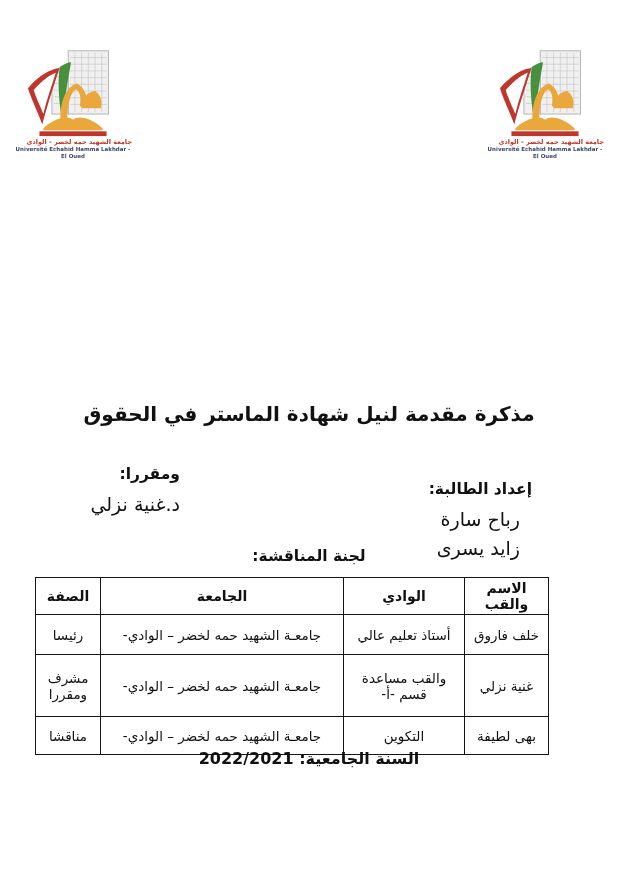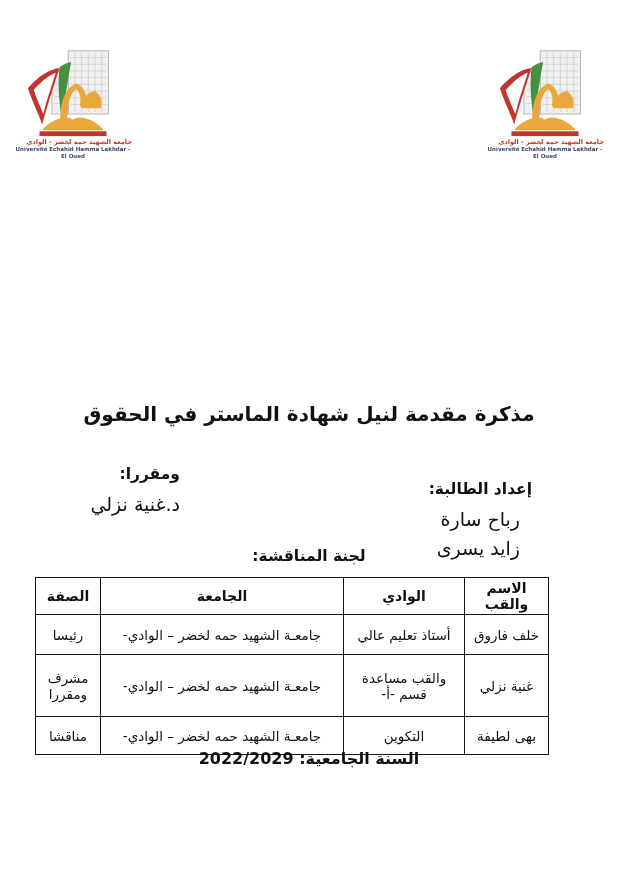--- a/index.html
+++ b/index.html
@@ -152,15 +152,15 @@
       </tr>
       <tr class="row-h38">
         <td>بهى لطيفة</td>
         <td>التكوين</td>
         <td>جامعـة الشهيد حمه لخضر – الوادي-</td>
         <td>مناقشا</td>
       </tr>
     </tbody>
   </table>
 
-  <div class="year-line">السنة الجامعية: 2022/2029</div>
+  <div class="year-line">السنة الجامعية: 2022/2021</div>
 
 </div>
 
 </body></html>

